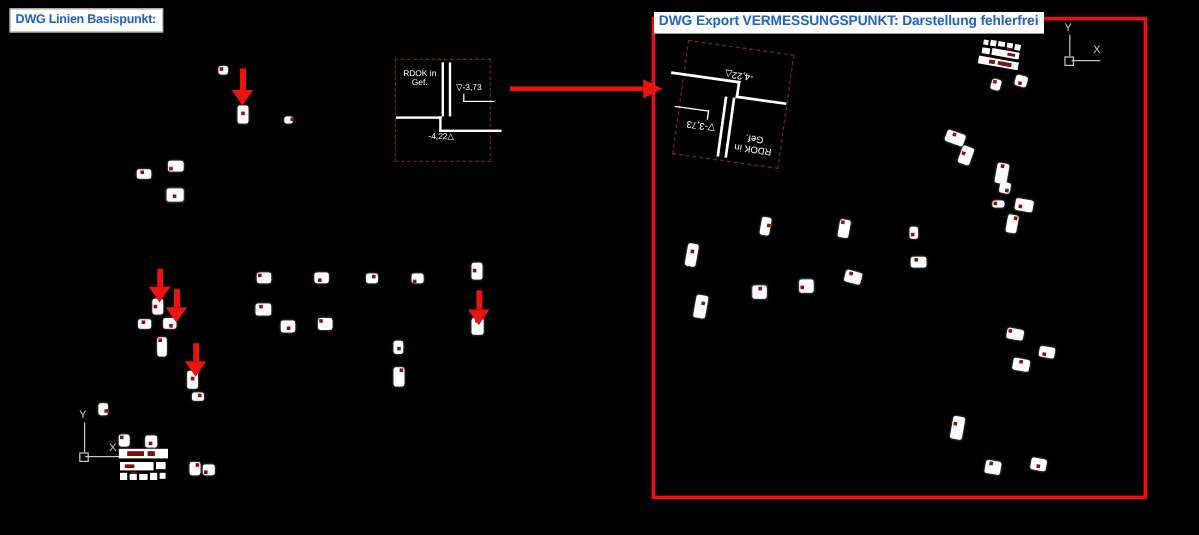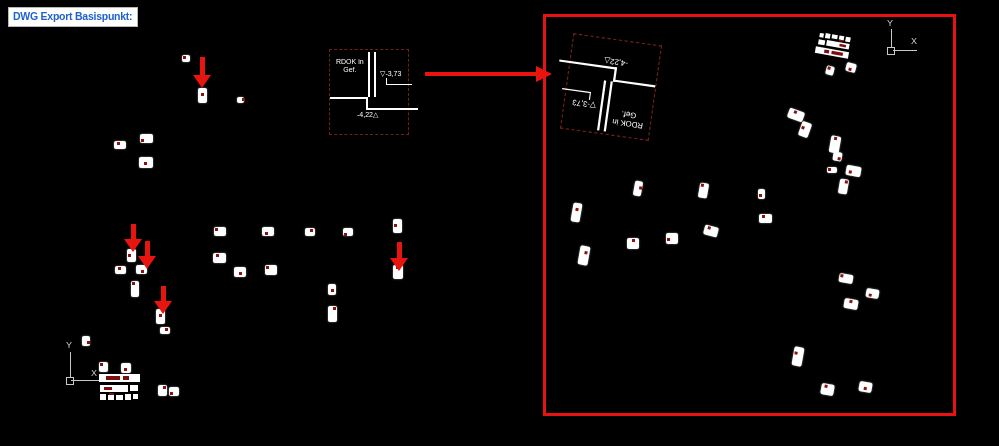--- a/index.html
+++ b/index.html
@@ -67,21 +67,21 @@
   .st-r{background:#7d0f0f;}
   #stamp-left{left:99px;top:373px;}
   #stamp-right{left:810px;top:31px;transform:rotate(190deg) scale(.82);}
 </style>
 </head>
 <body>
 
 <div id="stage">
 
   <div class="banner" id="banner-left">
-    <div>DWG Export Basispunkt:</div>
+    <div>DWG Linien Basispunkt:</div>
   </div>
 
   <div id="left-markers">
       <div class="marker" style="left: 182px; top: 55px; width: 8px; height: 7px; transform: rotate(0deg);">
         <i style="left: 1px; top: 1px;"></i>
       </div>
       <div class="marker" style="left: 198px; top: 88px; width: 9px; height: 15px; transform: rotate(0deg);">
         <i style="left: 3px; top: 5px;"></i>
       </div>
       <div class="marker" style="left: 237px; top: 97px; width: 7px; height: 6px; transform: rotate(0deg);">
@@ -225,20 +225,23 @@
     <div class="st-r" style="left:10px;top:20px;width:5px;height:2px"></div>
   </div>
 
   <div class="long-arrow">
     <div class="stem"></div>
     <div class="head"></div>
   </div>
 
   <div class="red-frame"></div>
 
+  <div class="banner" id="banner-right">
+    <div>DWG Export VERMESSUNGSPUNKT: Darstellung fehlerfrei</div>
+  </div>
 
   <div class="detail-box" id="detail-right">
     <div class="wl dl-v1"></div>
     <div class="wl dl-v2"></div>
     <div class="wl dl-h1"></div>
     <div class="wl dl-sv"></div>
     <div class="wl dl-h2"></div>
     <div class="wl dl-lv"></div>
     <div class="wl dl-lh"></div>
     <div class="lbl lbl-rdok">

